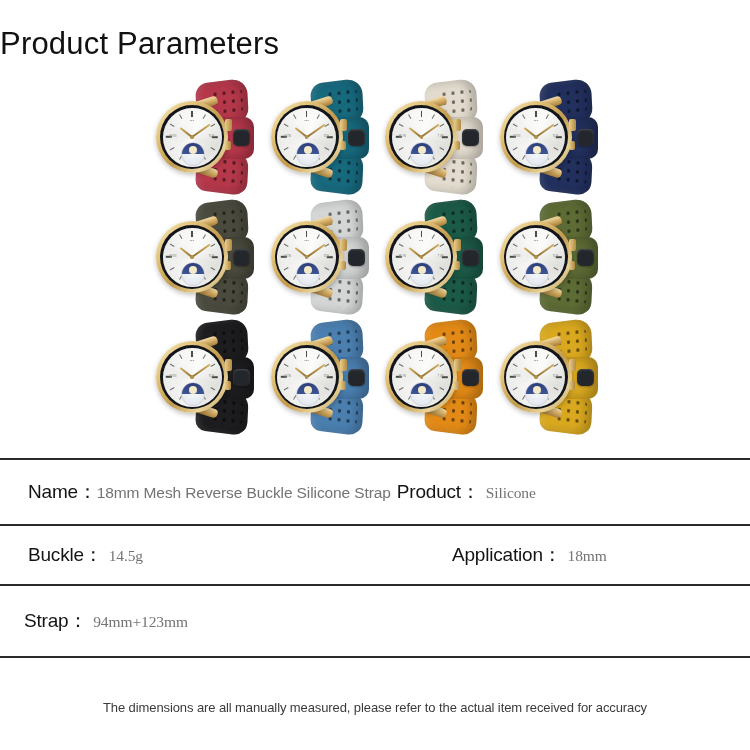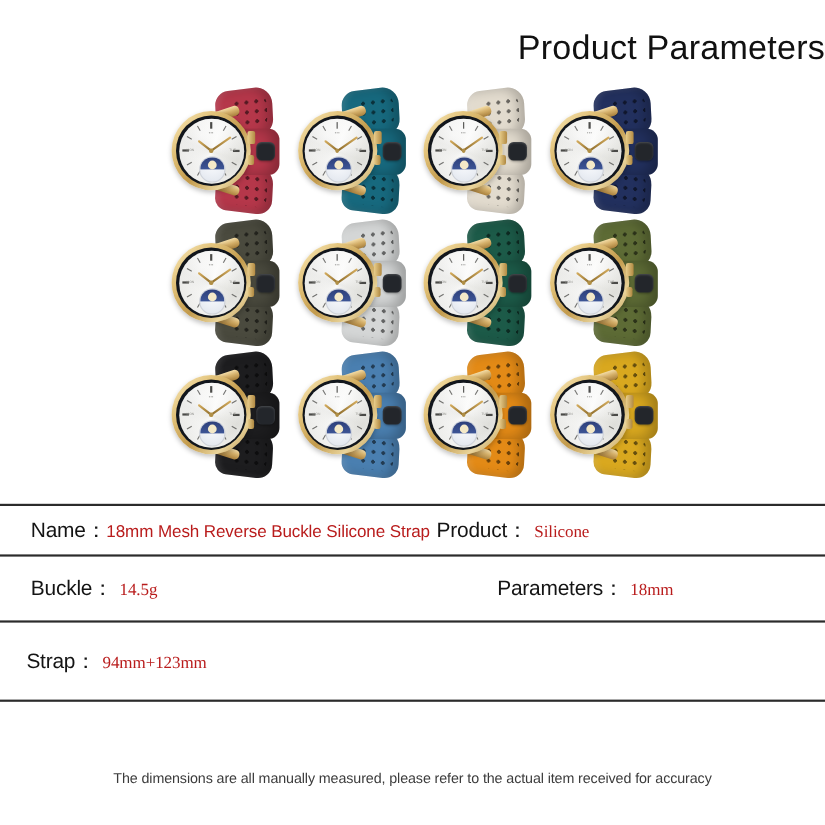--- a/index.html
+++ b/index.html
@@ -11,21 +11,21 @@
     height: 750px;
     background: #ffffff;
     font-family: "Liberation Sans", sans-serif;
     color: #1a1a1a;
     overflow: hidden;
     position: relative;
   }
 
   
   .page-title {
-    text-align: right;
+    text-align: left;
     font-size: 31px;
     font-weight: 400;
     letter-spacing: 0.2px;
     color: #111111;
     padding-top: 28px;
     line-height: 1;
   }
 
   
   .gallery {
@@ -247,42 +247,42 @@
   .rule {
     height: 2px;
     background: #2b2b2b;
     margin: 0;
   }
   .spec-row {
     display: flex;
     align-items: center;
     position: relative;
   }
-  .row-name { height: 44px; }
+  .row-name { height: 64px; }
   .row-weight { height: 58px; }
   .row-size { height: 70px; }
 
   .cell {
     display: flex;
     align-items: baseline;
     white-space: nowrap;
   }
   .cell-left { padding-left: 28px; }
   .cell-right { padding-left: 6px; }
 
   .label {
     font-size: 19px;
     font-weight: 400;
     color: #141414;
     letter-spacing: -0.2px;
   }
   .value {
     font-size: 15.5px;
     font-weight: 400;
-    color: #b91c1c;
+    color: #737373;
     letter-spacing: -0.1px;
   }
   .value-pad { padding-left: 6px; font-family: Liberation Serif, serif; }
 
   .row-weight .cell-app {
     position: absolute;
     left: 452px;
   }
   .row-size .cell-left { padding-left: 24px; }
 
@@ -856,21 +856,21 @@
   </div>
 
   <div class="rule"></div>
 
   <div class="spec-row row-weight">
     <div class="cell cell-left">
       <span class="label">Buckle：</span>
       <span class="value value-pad">14.5g</span>
     </div>
     <div class="cell cell-app">
-      <span class="label">Parameters：</span>
+      <span class="label">Application：</span>
       <span class="value value-pad">18mm</span>
     </div>
   </div>
 
   <div class="rule"></div>
 
   <div class="spec-row row-size">
     <div class="cell cell-left">
       <span class="label">Strap：</span>
       <span class="value value-pad">94mm+123mm</span>

